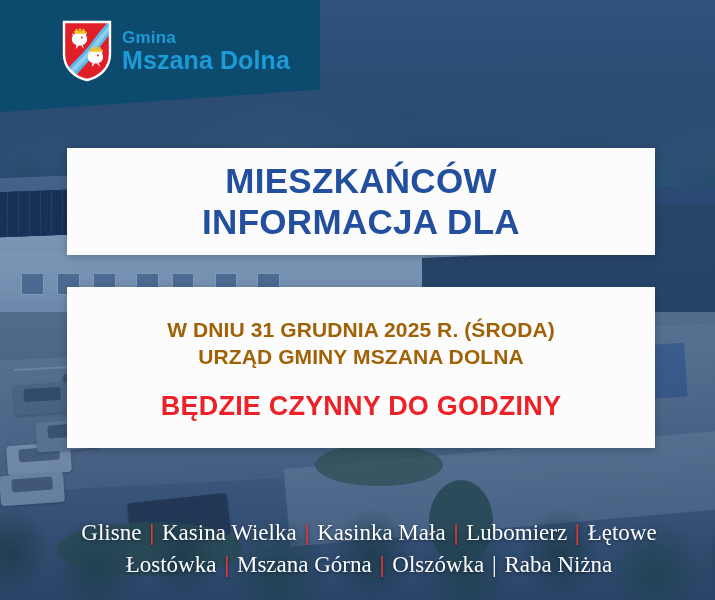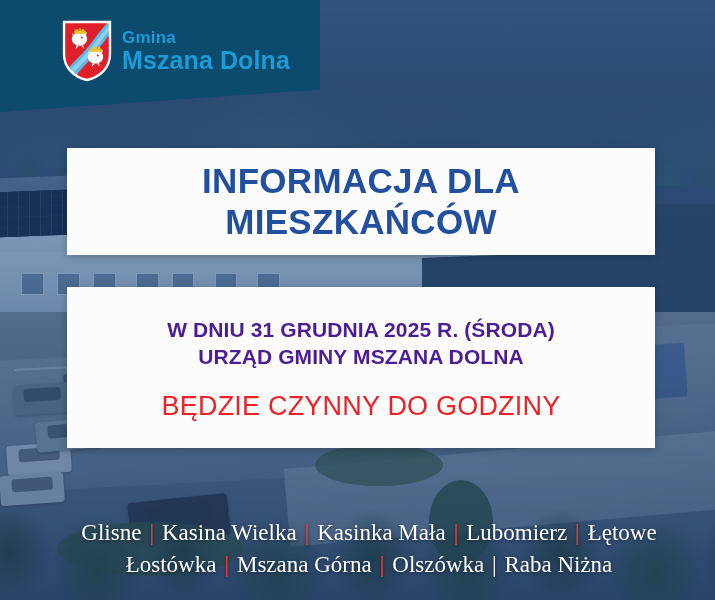--- a/index.html
+++ b/index.html
@@ -162,25 +162,25 @@
   .panel-title .line{
     color:#22509e;font-weight:bold;font-size:35px;line-height:1.16;
     letter-spacing:.3px;text-align:center;
   }
   .panel-body{
     left:67px;top:287px;width:588px;height:161px;
     display:flex;flex-direction:column;align-items:center;justify-content:center;
     padding-top:4px;box-sizing:border-box;
   }
   .panel-body .nav-line{
-    color:#4c1d95;font-weight:bold;font-size:21px;line-height:1.3;text-align:center;
+    color:#a16207;font-weight:bold;font-size:21px;line-height:1.3;text-align:center;
     letter-spacing:.1px;
   }
   .panel-body .red-line{
-    color:#ec2228;font-weight:normal;font-size:27px;line-height:1.26;text-align:center;
+    color:#ec2228;font-weight:bold;font-size:27px;line-height:1.26;text-align:center;
     letter-spacing:.2px;margin-top:18px;
   }
   .panel-body .red-time{
     color:#ec2228;font-weight:bold;font-size:35px;line-height:1.2;text-align:center;
     margin-top:2px;
   }
 
   
   .footer{
     position:absolute;left:0;right:0;bottom:18px;
@@ -289,22 +289,22 @@
         <path d="M2,2 H48 V34 C48,48 38,57 25,60 C12,57 2,48 2,34 Z" fill="none" stroke="#ffffff" stroke-width="2.4"></path>
       </svg>
       <div class="logo-text">
         <div class="logo-gmina">Gmina</div>
         <div class="logo-name">Mszana Dolna</div>
       </div>
     </div>
   </div>
 
   <div class="panel panel-title">
+    <div class="line">MIESZKAŃCÓW</div>
     <div class="line">INFORMACJA DLA</div>
-    <div class="line">MIESZKAŃCÓW</div>
   </div>
 
   <div class="panel panel-body">
     <div class="nav-line">W DNIU 31 GRUDNIA 2025 R. (ŚRODA)</div>
     <div class="nav-line">URZĄD GMINY MSZANA DOLNA</div>
     <div class="red-line">BĘDZIE CZYNNY DO GODZINY</div>
   </div>
 
   <div class="footer">
     <div id="footer-row-1"><span>Glisne</span><span class="sep"> | </span><span>Kasina Wielka</span><span class="sep"> | </span><span>Kasinka Mała</span><span class="sep"> | </span><span>Lubomierz</span><span class="sep"> | </span><span>Łętowe</span></div>

